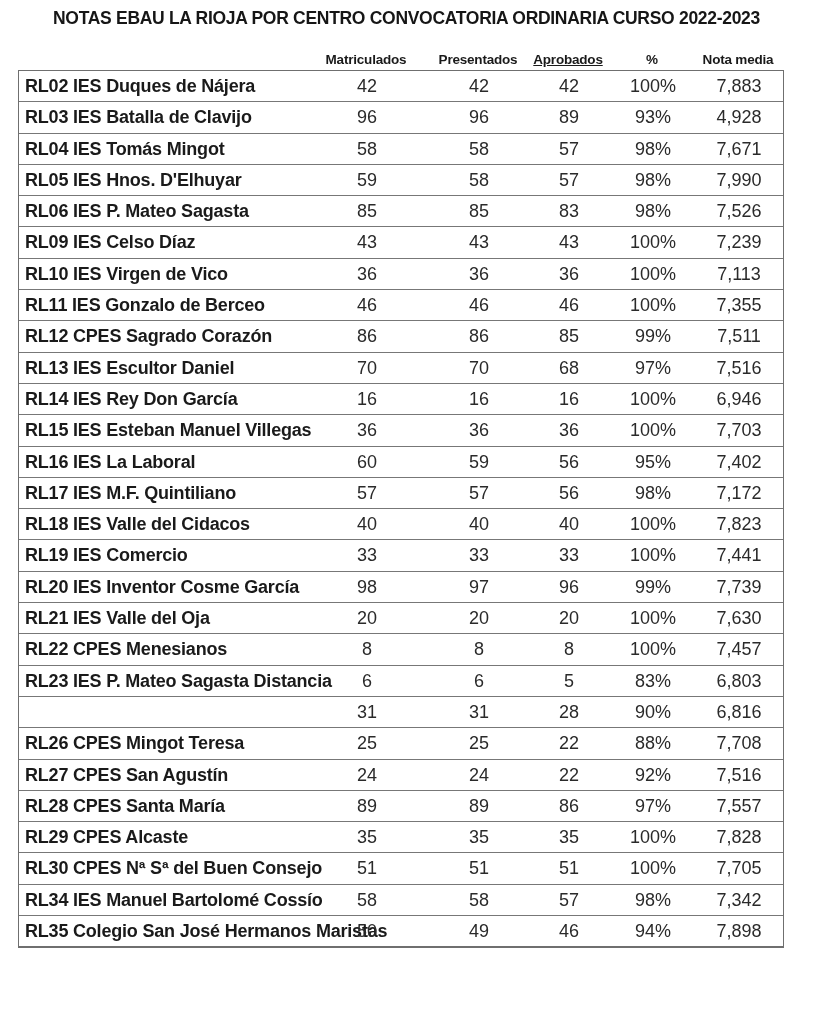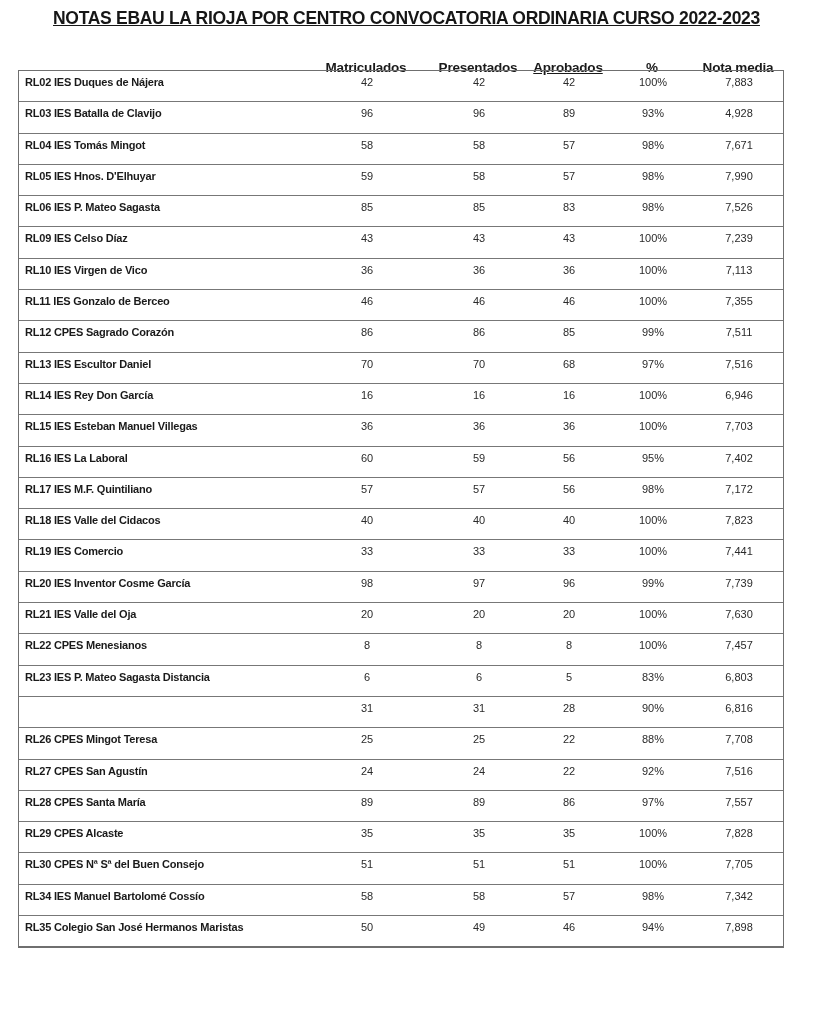--- a/index.html
+++ b/index.html
@@ -4,34 +4,34 @@
 <style>
   html, body { margin: 0; padding: 0; background: #ffffff; }
   body {
     width: 818px; height: 1024px; position: relative; overflow: hidden;
     font-family: "Liberation Sans", "DejaVu Sans", sans-serif;
     color: #1e1e1e;
   }
   .title {
     position: absolute; left: 53px; top: 8px; width: 700px;
     font-size: 17.5px; font-weight: bold; letter-spacing: -0.3px;
-    white-space: nowrap; color: #161616; text-decoration: underline;
+    white-space: nowrap; color: #161616;
   }
   .hdr {
     position: absolute; top: 48px; left: 18px; width: 766px; height: 20px;
     font-size: 13.5px; font-weight: bold; color: #1a1a1a;
   }
-  .hdr span { position: absolute; top: 12px; text-align: center; white-space: nowrap; letter-spacing: -0.2px; }
+  .hdr span { position: absolute; top: 4px; text-align: center; white-space: nowrap; letter-spacing: -0.2px; }
   .table {
     position: absolute; left: 18px; top: 70px; width: 764px;
     border: 1.5px solid #6f6f6f; border-bottom-width: 2px;
   }
   .row {
     position: relative; height: 30.3px; border-top: 1.5px solid #777;
-    font-size: 11px;
+    font-size: 18px;
   }
   .row:first-child { border-top: none; }
   .row span { position: absolute; top: 5px; white-space: nowrap; }
   .c-name { left: 6px; font-weight: bold; color: #1a1a1a; letter-spacing: -0.2px; }
   .c-num { text-align: center; color: #2a2a2a; }
   .c1 { left: 308px; width: 80px; }
   .c2 { left: 420px; width: 80px; }
   .c3 { left: 510px; width: 80px; }
   .c4 { left: 594px; width: 80px; }
   .c5 { left: 680px; width: 80px; }

